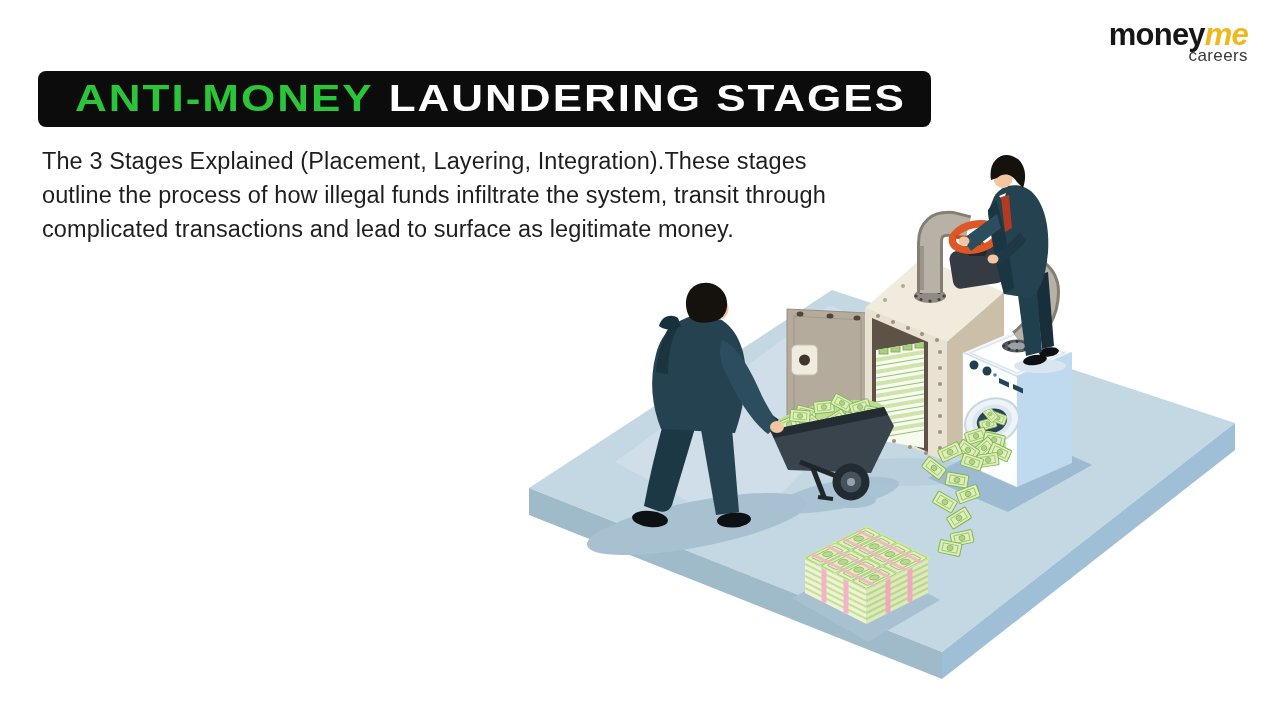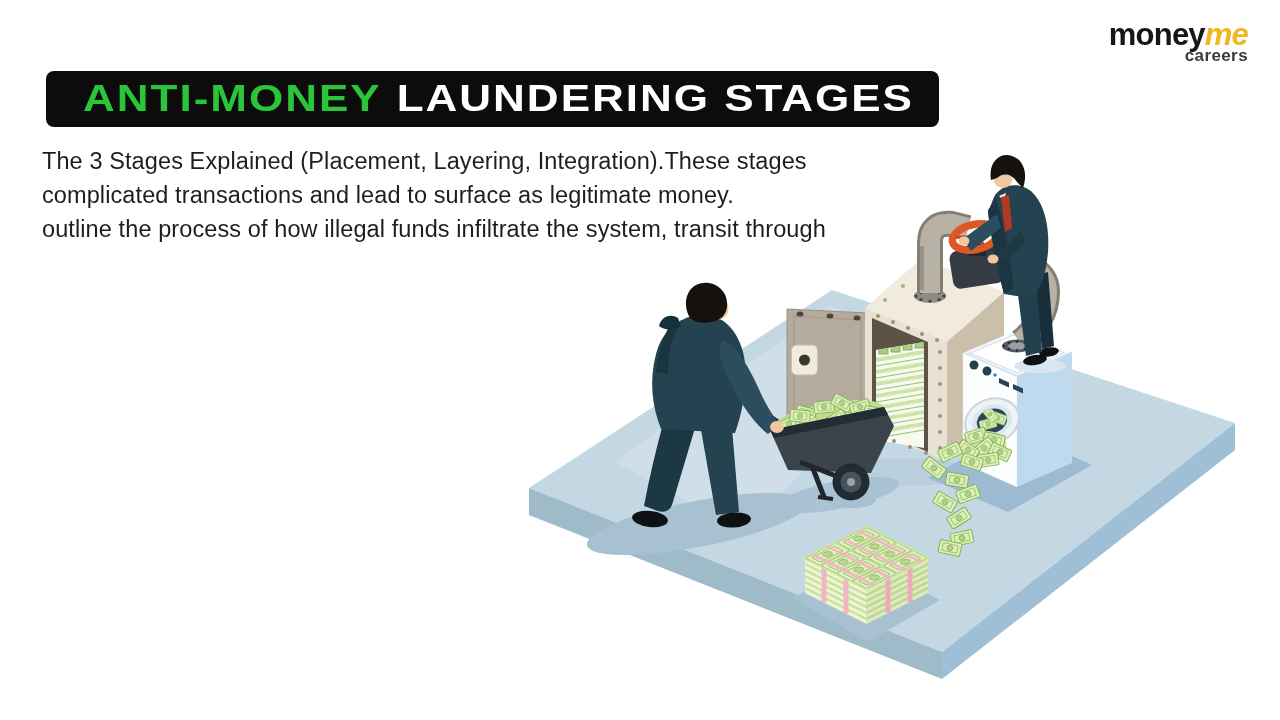--- a/index.html
+++ b/index.html
@@ -4,25 +4,25 @@
 <style>
   html,body{margin:0;padding:0;}
   body{
     width:1280px;height:720px;position:relative;overflow:hidden;
     background:var(--background,#ffffff);
     font-family:"Liberation Sans",sans-serif;
   }
   .logo{position:absolute;top:19px;right:32px;text-align:right;line-height:1;}
   .logo-main{font-size:31px;font-weight:800;letter-spacing:-0.8px;color:var(--logo_black,#161616);}
   .logo-me{color:var(--logo_yellow,#F0B71F);font-style:italic;}
-  .logo-tag{font-size:17px;font-weight:700;color:var(--logo_tagline,#3A3A3A);margin-top:-3px;letter-spacing:0.4px;}
+  .logo-tag{font-size:17px;font-weight:400;color:var(--logo_tagline,#3A3A3A);margin-top:-3px;letter-spacing:0.4px;}
   .banner{
     position:absolute;left:38px;top:71px;width:893px;height:56px;
     background:var(--banner_bg,#0C0C0C);border-radius:8px;
-    display:flex;align-items:center;padding-left:37px;box-sizing:border-box;margin-left:8px;
+    display:flex;align-items:center;padding-left:37px;box-sizing:border-box;
   }
   .banner-text{
     display:inline-block;transform:scaleY(0.82);transform-origin:center;
     font-size:44px;font-weight:900;letter-spacing:2px;white-space:nowrap;
   }
   .banner-green{color:var(--accent_green,#2BC53A);}
   .banner-white{color:var(--banner_text,#FFFFFF);margin-left:15px;}
   .intro{
     position:absolute;left:42px;top:144px;width:930px;
     font-size:23.5px;line-height:34px;color:var(--body_text,#1E1E1E);
@@ -37,22 +37,22 @@
   <div class="logo-main"><span>money</span><span class="logo-me">me</span></div>
   <div class="logo-tag">careers</div>
 </div>
 
 <div class="banner">
   <div class="banner-text"><span class="banner-green">ANTI-MONEY</span><span class="banner-white">LAUNDERING STAGES</span></div>
 </div>
 
 <div class="intro">
   <div>The 3 Stages Explained (Placement, Layering, Integration).These stages</div>
+  <div>outline the process of how illegal funds infiltrate the system, transit through</div>
   <div>complicated transactions and lead to surface as legitimate money.</div>
-  <div>outline the process of how illegal funds infiltrate the system, transit through</div>
 </div>
 
 <div class="scene" role="img" aria-label="Isometric illustration of money laundering: a businessman wheels a barrow of cash toward an open safe full of banknotes, a second man in a suit turns an orange valve on a pipe that feeds a washing machine spilling clean bills, beside a strapped stack of banknote bundles on a light blue platform.">
 <svg width="1280" height="720" viewBox="0 0 1280 720" xmlns="http://www.w3.org/2000/svg">
   <defs>
     <g id="bill">
       <rect x="-11" y="-6.5" width="22" height="13" rx="1.5" fill="#DEEEB6" stroke="#7FB457" stroke-width="1"></rect>
       <rect x="-7.5" y="-3.8" width="15" height="7.6" fill="none" stroke="#8FBE68" stroke-width="0.8"></rect>
       <ellipse rx="3" ry="2.6" fill="#AFD387" stroke="#6FA64C" stroke-width="0.6"></ellipse>
     </g>

